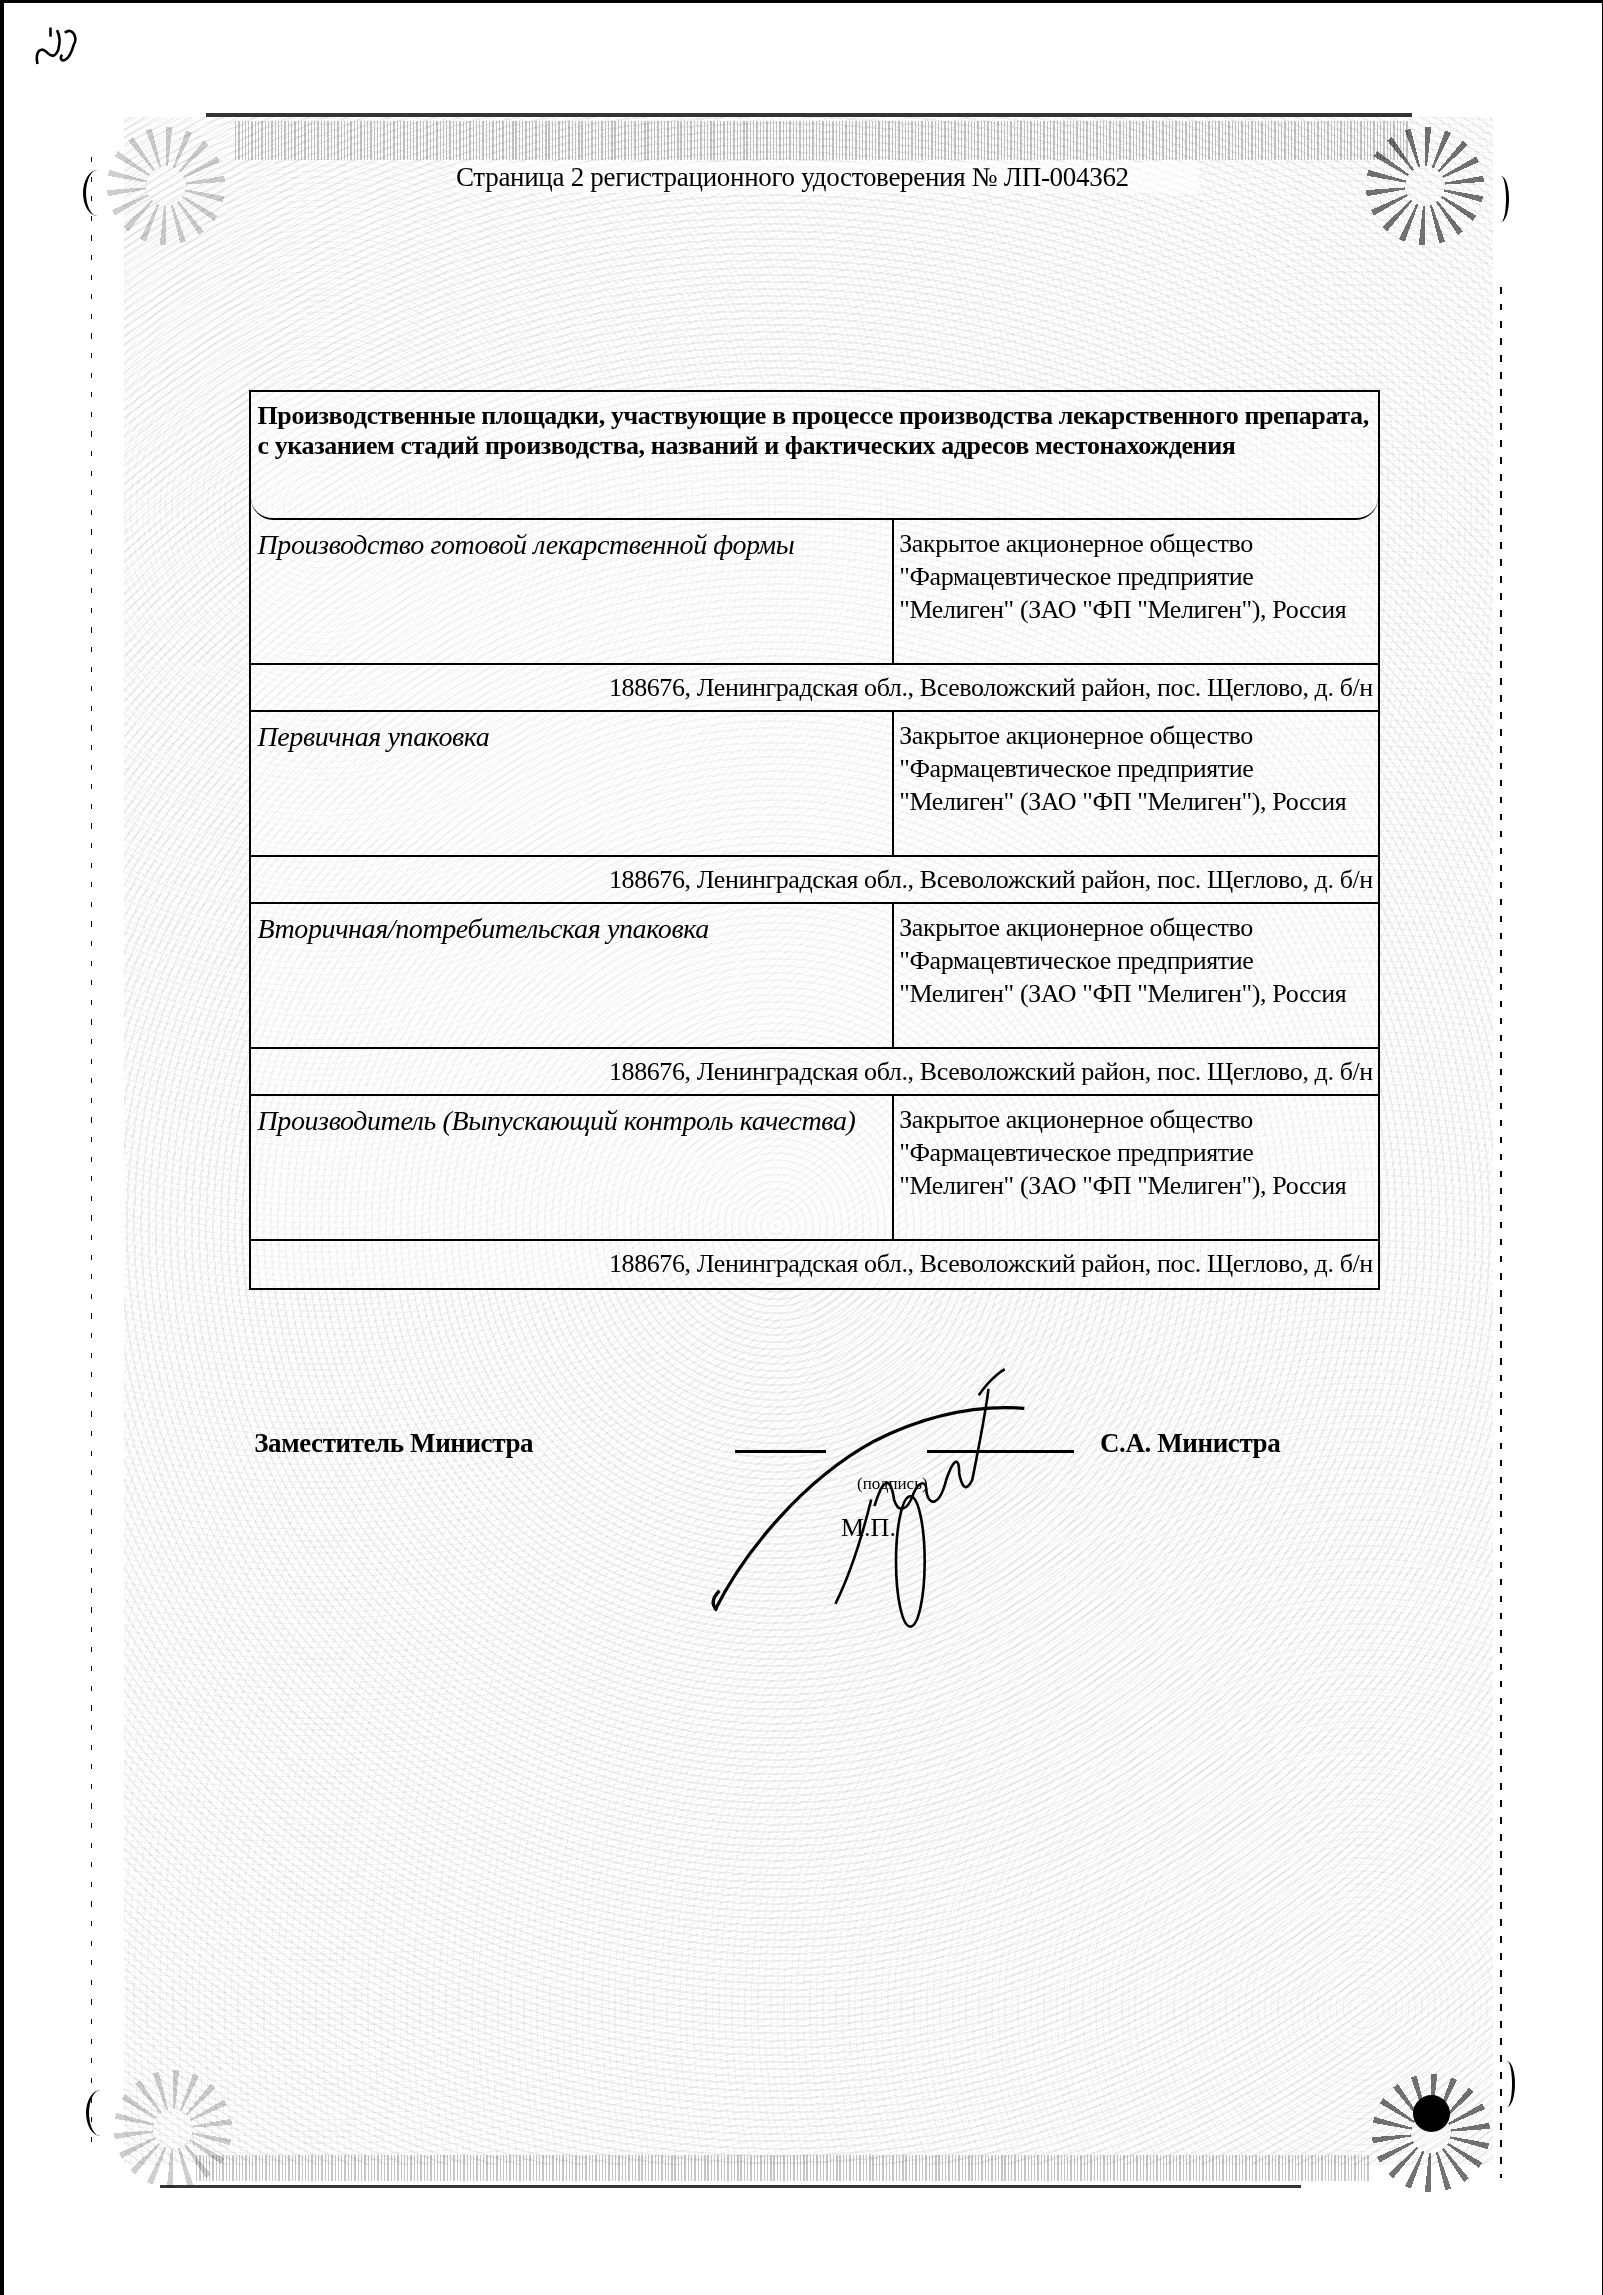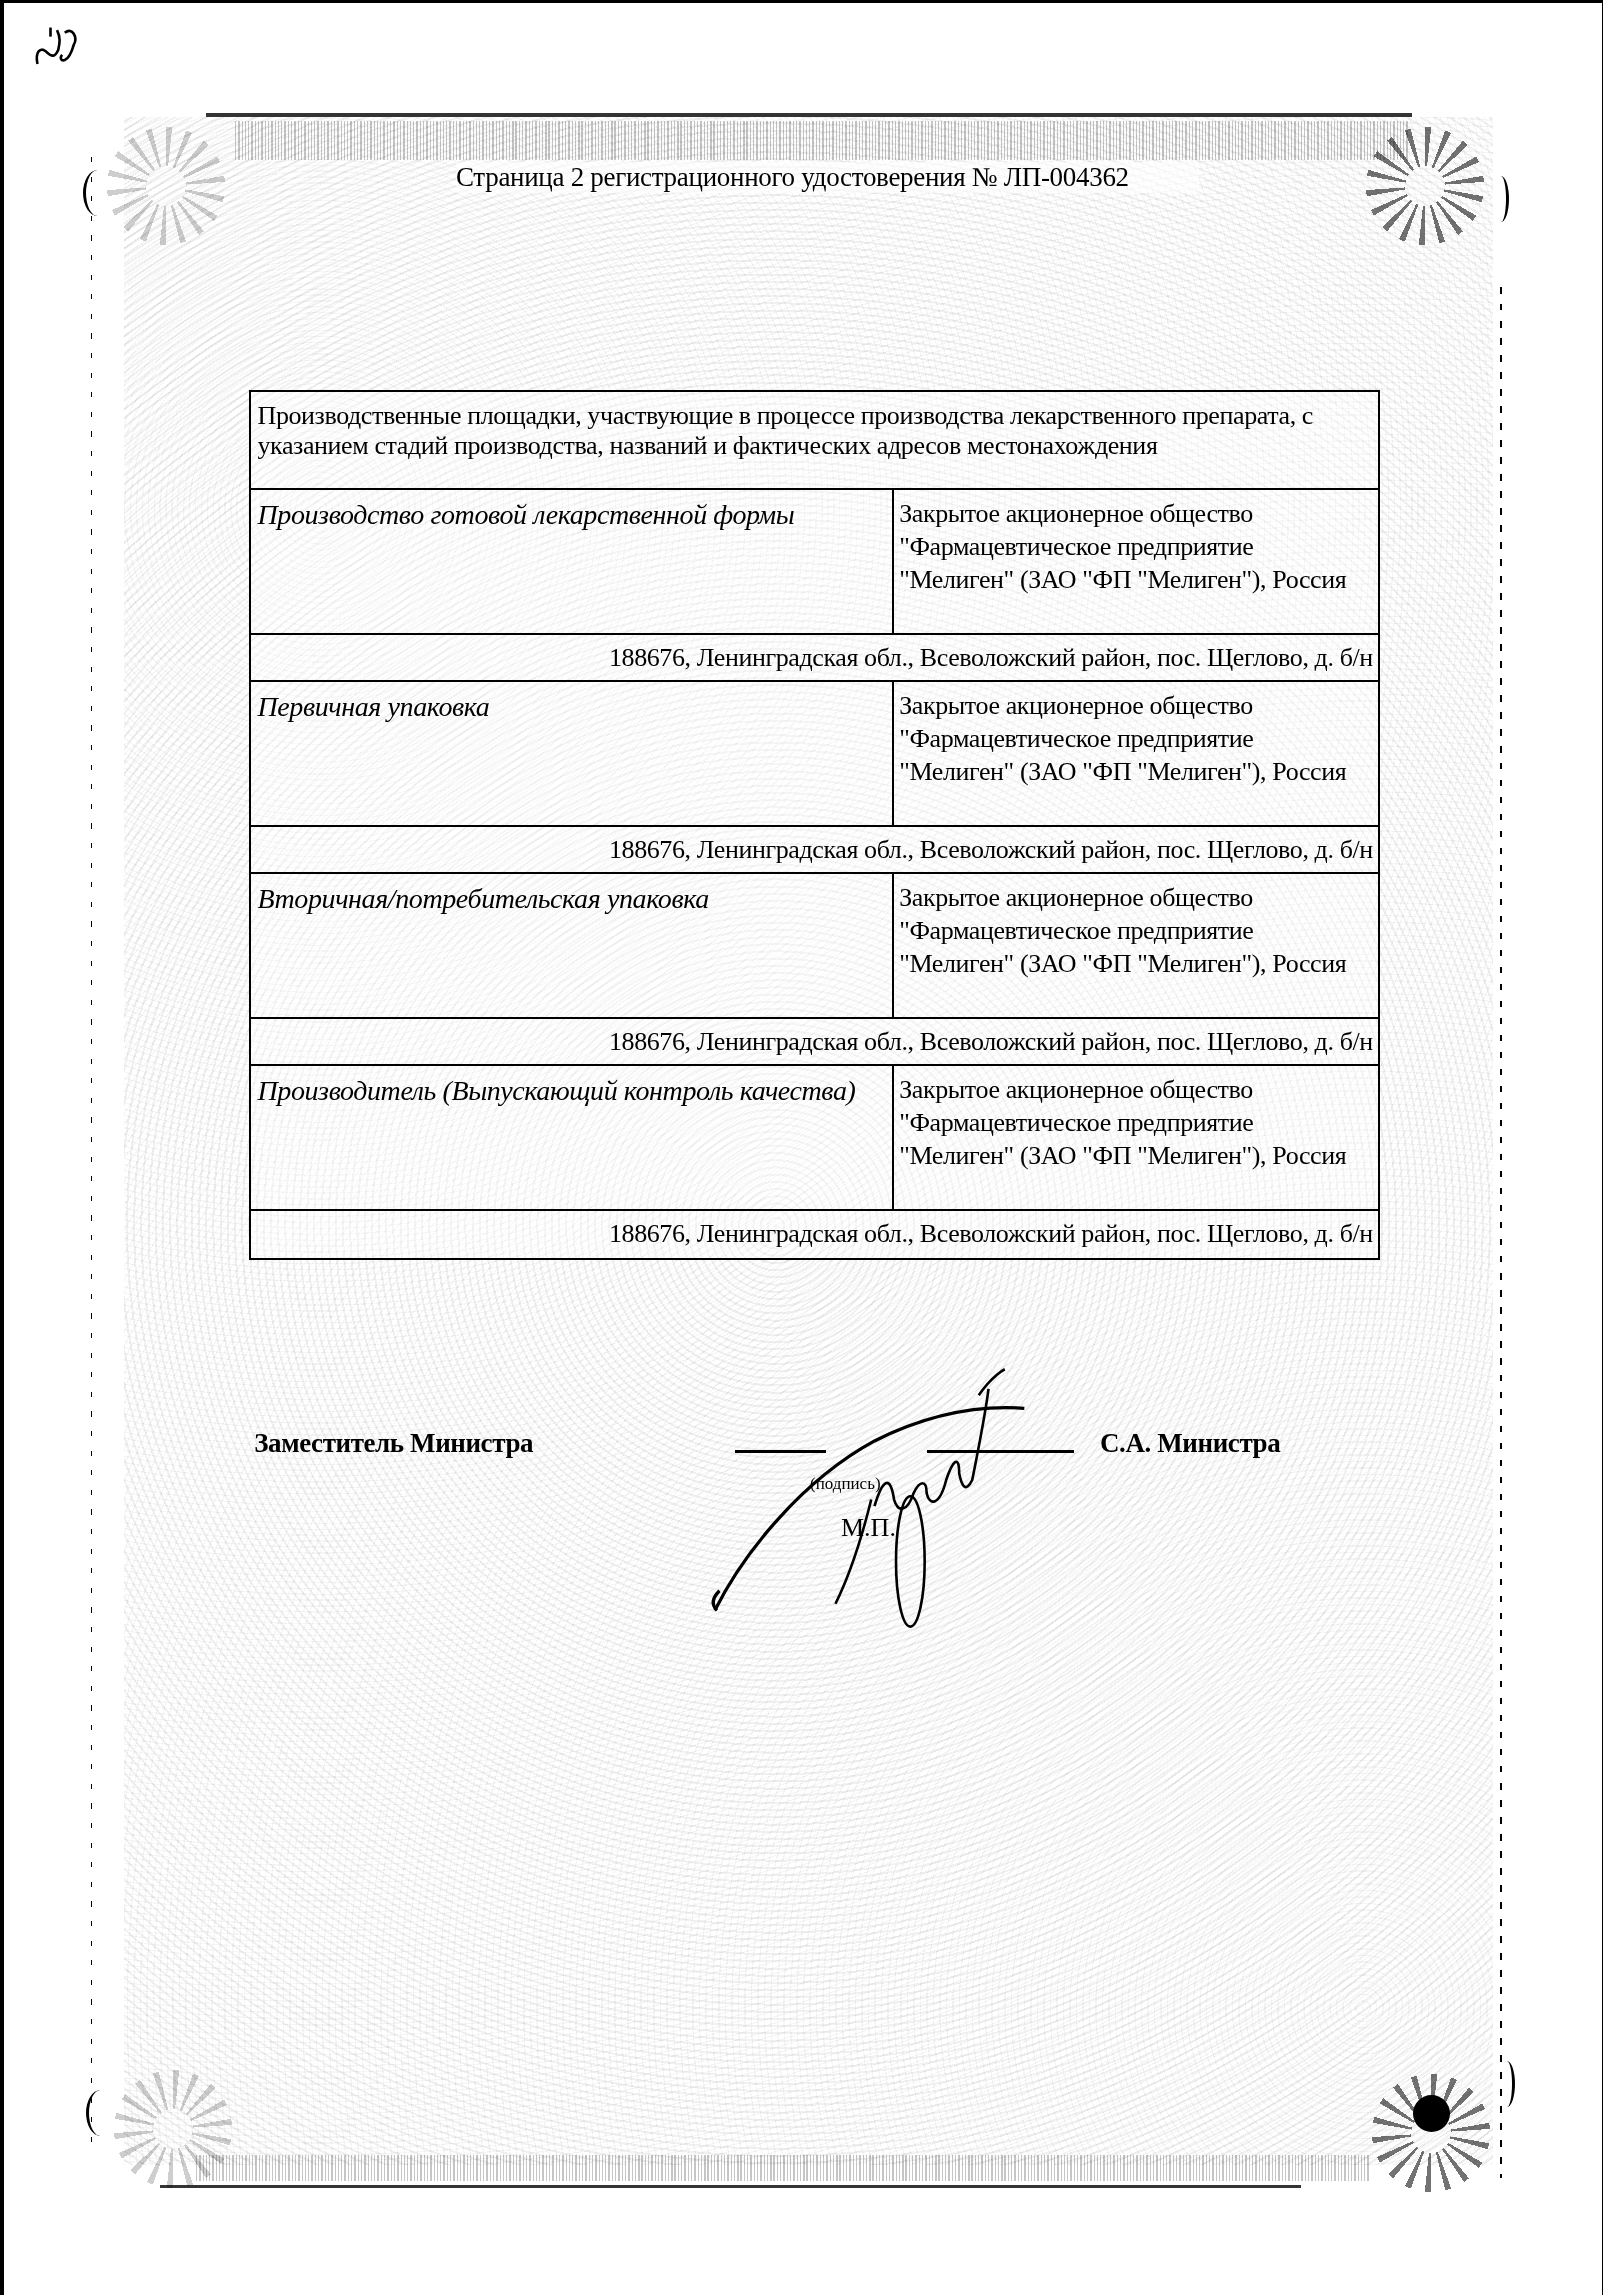--- a/index.html
+++ b/index.html
@@ -55,43 +55,43 @@
       font-size: 27px; letter-spacing: -0.3px; white-space: nowrap;
       background: rgba(255,255,255,0.6);
     }
 
     .table {
       position: absolute; left: 249px; top: 390px; width: 1131px;
       border: 2.6px solid #000; box-sizing: border-box;
       background: rgba(255,255,255,0.35);
     }
     .table .title-row {
-      border-bottom: 2.6px solid #000; padding: 9px 5.2px 5.2px 6.5px; height: 98px; box-sizing: border-box;
-      font-weight: normal; font-size: 26px; line-height: 30px; letter-spacing: -0.4px;
+      border-bottom: 2.6px solid #000; padding: 9px 5.2px 5.2px 6.5px; height: 128px; box-sizing: border-box;
+      font-weight: bold; font-size: 26px; line-height: 30px; letter-spacing: -0.4px; border-radius: 22px;
     }
     .stage-row { display: flex; border-bottom: 2.6px solid #000; height: 145px; box-sizing: border-box; }
     .stage-row .stage-name {
       width: 643px; border-right: 2px solid #000; box-sizing: border-box;
       padding: 9px 5.2px 0 6.5px; font-style: italic; font-size: 28px; line-height: 31px; letter-spacing: -0.4px;
     }
     .stage-row .org {
       flex: 1; padding: 6.5px 5.2px 0 5.2px; font-size: 26px; line-height: 33px; letter-spacing: -0.4px;
     }
     .address-row {
       height: 47px; box-sizing: border-box; border-bottom: 2.6px solid #000;
       padding: 6.5px 5.2px 0 6.5px; font-size: 26px; line-height: 31px; letter-spacing: -0.4px; white-space: nowrap; text-align: right;
     }
     .address-row.last { border-bottom: none; }
 
     .signature-block { position: absolute; left: 249px; top: 1402px; width: 1109px; height: 209px; }
     .sig-position { position: absolute; left: 5.2px; top: 26px; font-weight: bold; font-size: 27px; letter-spacing: -0.4px; text-align: center; }
     .sig-line { position: absolute; left: 486px; top: 48px; width: 91px; height: 3.3px; background: #000; }
     .sig-line2 { position: absolute; left: 678px; top: 48px; width: 147px; height: 3.3px; background: #000; }
     .sig-name { position: absolute; left: 851px; top: 26px; font-weight: bold; font-size: 27px; letter-spacing: -0.4px; }
-    .sig-caption { position: absolute; left: 561px; top: 72px; font-size: 17px; }
+    .sig-caption { position: absolute; left: 608px; top: 72px; font-size: 17px; }
     .stamp-place { position: absolute; left: 592px; top: 111px; font-size: 26px; }
     .signature-svg { position: absolute; left: 391px; top: -85px; width: 456px; height: 313px; }
   </style>
 </head>
 <body>
 
 <div class="page-edge-top"></div>
 <div class="page-edge-left"></div>
 <div class="page-edge-right"></div>
 

